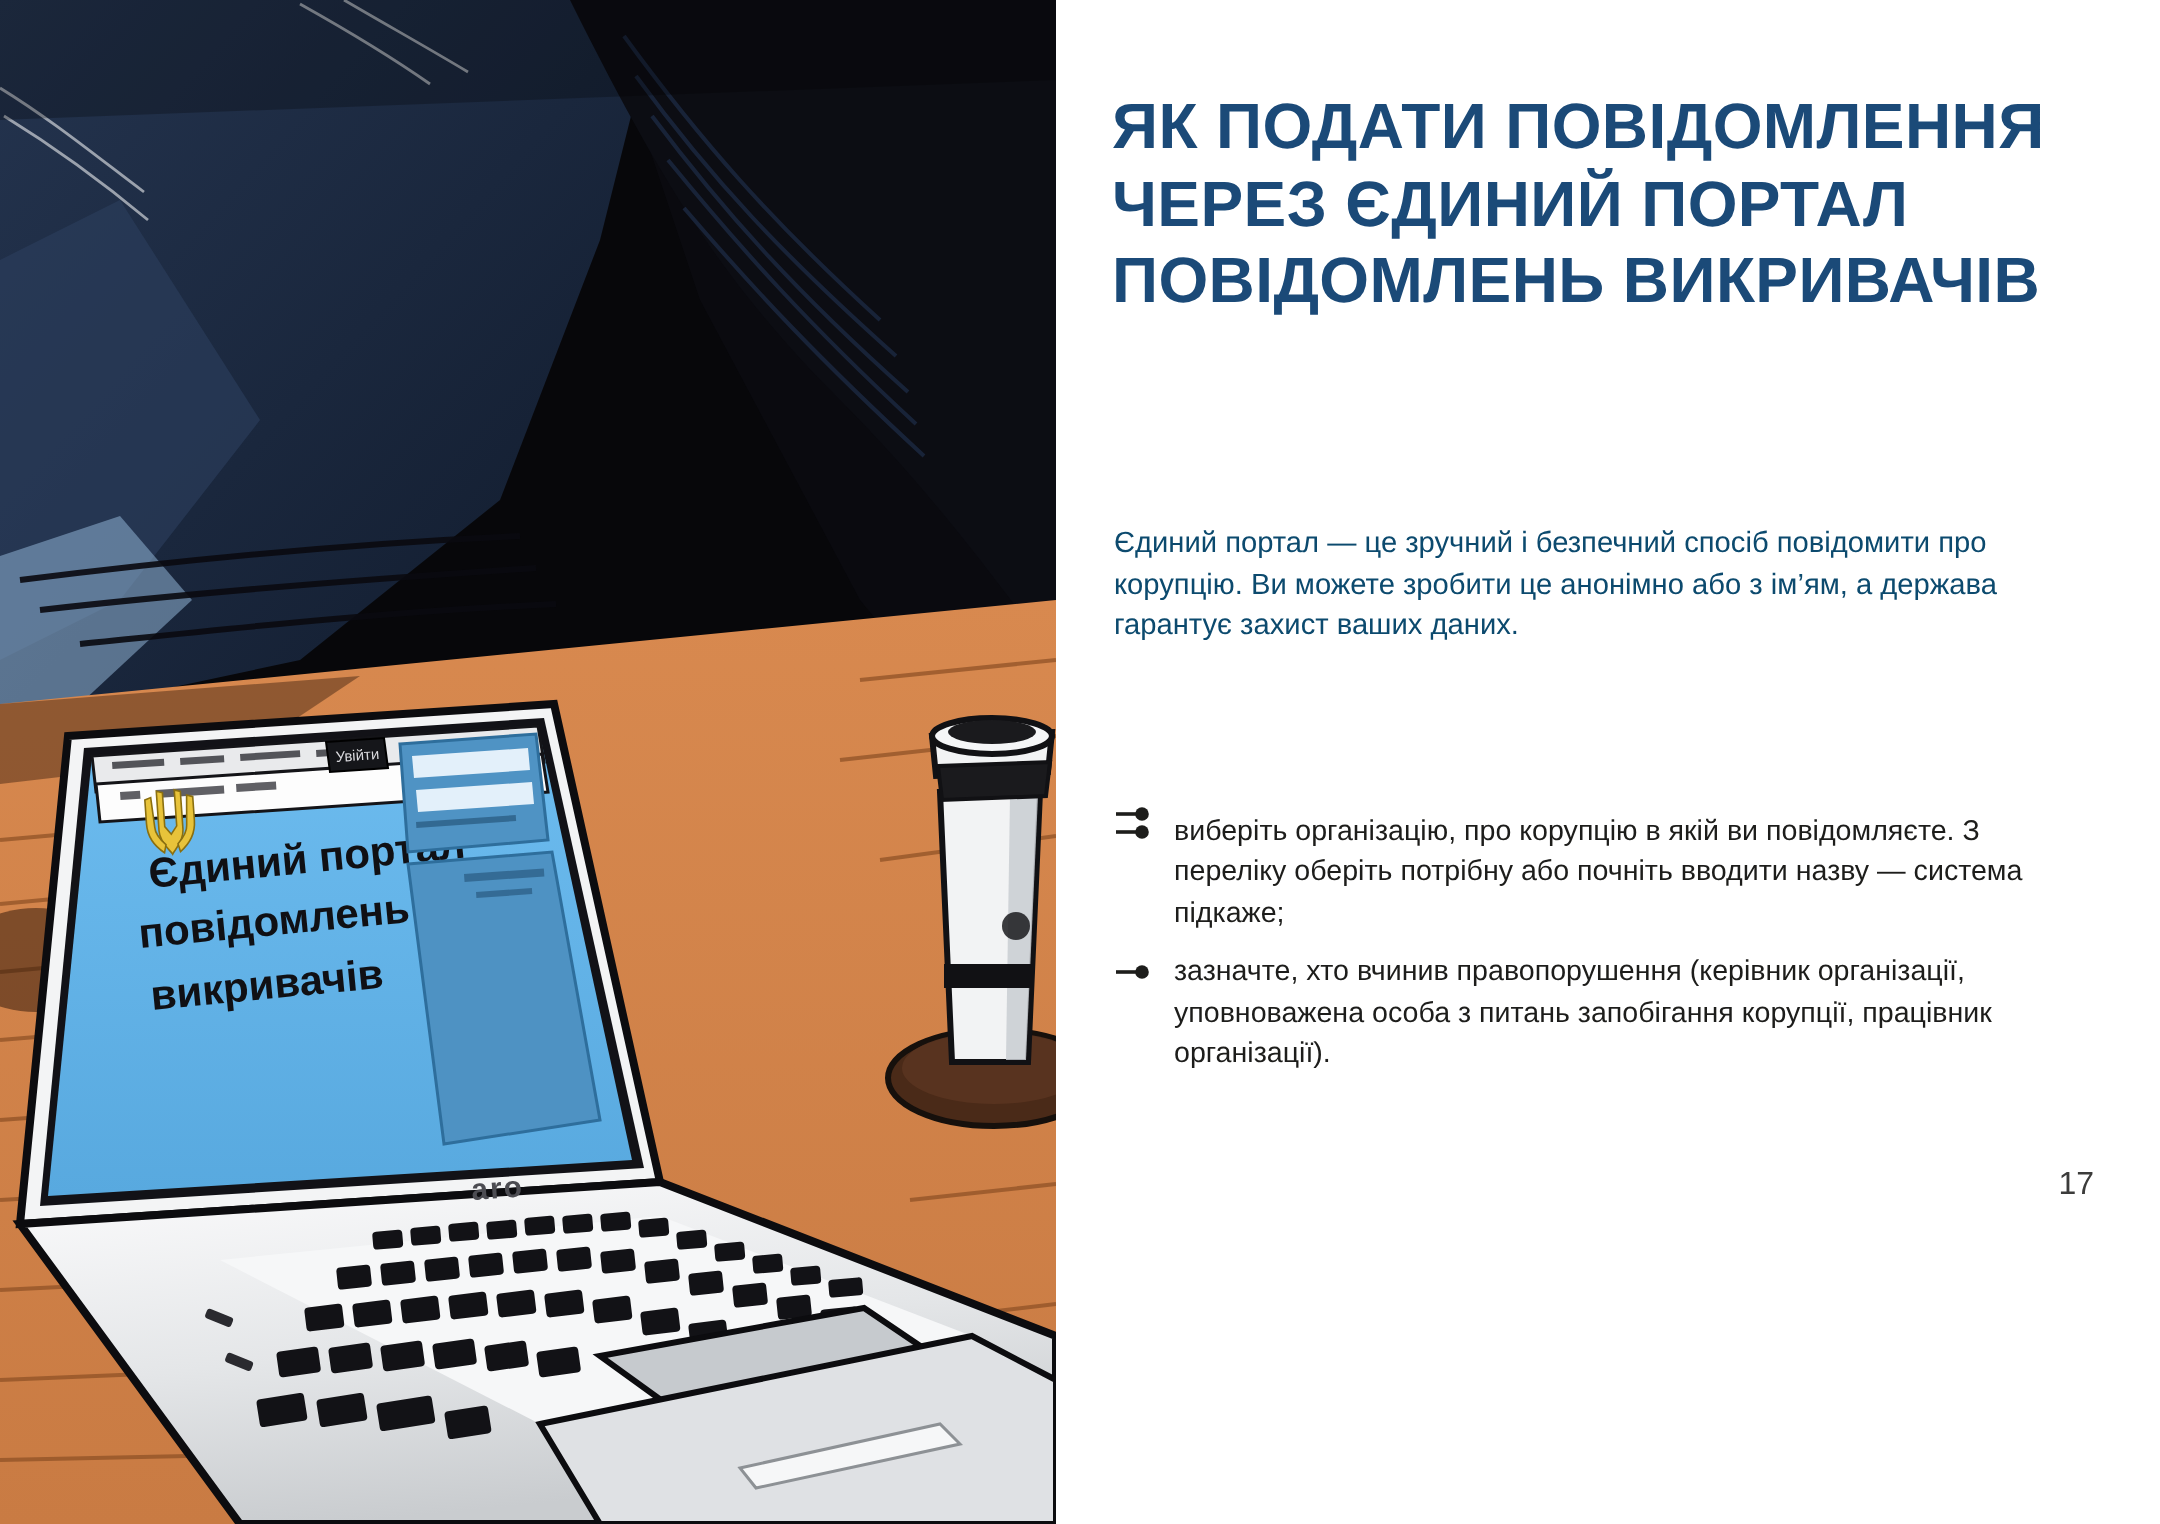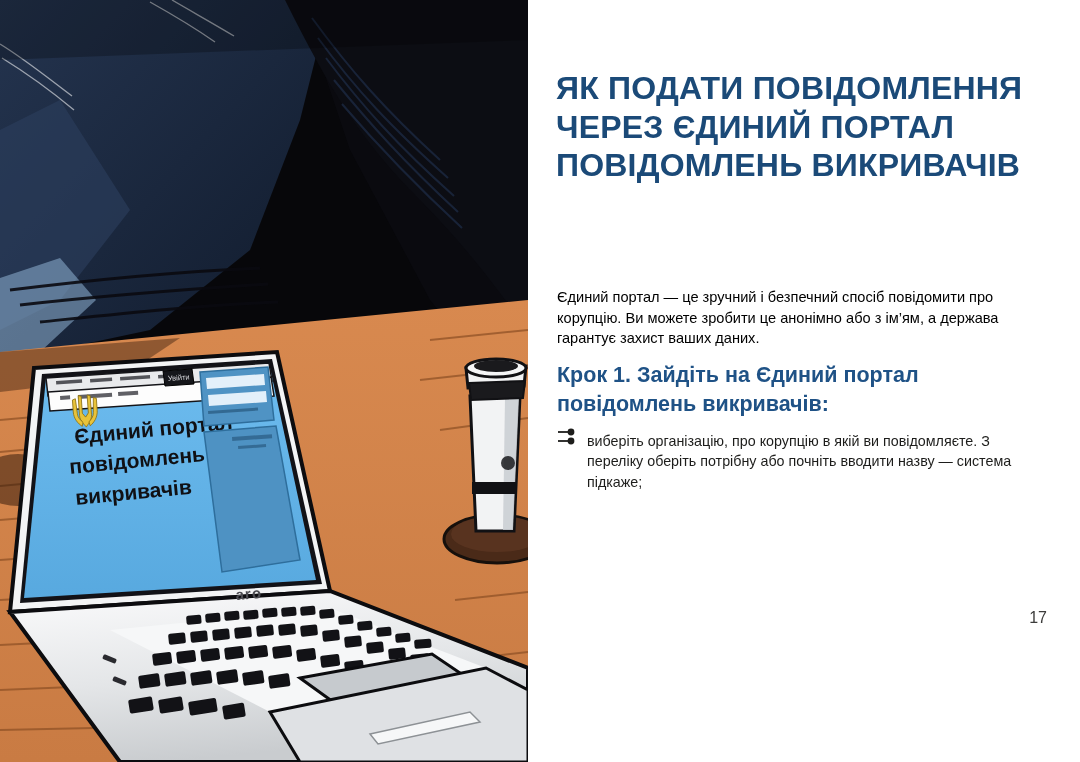--- a/index.html
+++ b/index.html
@@ -40,21 +40,20 @@
     height: 762px;
     display: block;
   }
 
   
   .content {
     position: relative;
     flex: 1 1 auto;
     height: 634px;
     padding: 0;
-    margin-top: 25px;
   }
 
   .title {
     position: absolute;
     left: 28px;
     top: 44px;
     width: 470px;
     margin: 0;
     font-family: "Liberation Sans", "DejaVu Sans", sans-serif;
     font-weight: bold;
@@ -66,21 +65,21 @@
   }
 
   .intro {
     position: absolute;
     left: 29px;
     top: 262px;
     width: 452px;
     margin: 0;
     font-size: 14.6px;
     line-height: 1.42;
-    color: #000000;
+    color: #0c4a6e;
   }
 
   .step-heading {
     position: absolute;
     left: 29px;
     top: 336px;
     width: 460px;
     margin: 0;
     font-size: 21.5px;
     font-weight: bold;
@@ -369,21 +368,20 @@
       </g>
     </svg>
   </div>
 
   <div class="content">
 
     <h1 class="title">ЯК ПОДАТИ ПОВІДОМЛЕННЯ ЧЕРЕЗ ЄДИНИЙ ПОРТАЛ ПОВІДОМЛЕНЬ ВИКРИВАЧІВ</h1>
 
     <p class="intro">Єдиний портал — це зручний і безпечний спосіб повідомити про корупцію. Ви можете зробити це анонімно або з ім’ям, а держава гарантує захист ваших даних.</p>
 
-    <h2 class="step-heading">Крок 1. Зайдіть на Єдиний портал повідомлень викривачів:</h2>
 
     <ul class="bullets">
 
 
       <li class="bullet">
         <span class="bullet-marker">
           <svg width="22" height="12" viewBox="0 0 22 12">
             <line x1="1" y1="6" x2="11" y2="6" stroke="#1d1d1b" stroke-width="1.8"></line>
             <circle cx="14" cy="6" r="3.4" fill="#1d1d1b"></circle>
           </svg>
@@ -393,19 +391,28 @@
       <li class="bullet">
         <span class="bullet-marker">
           <svg width="22" height="12" viewBox="0 0 22 12">
             <line x1="1" y1="6" x2="11" y2="6" stroke="#1d1d1b" stroke-width="1.8"></line>
             <circle cx="14" cy="6" r="3.4" fill="#1d1d1b"></circle>
           </svg>
         </span>
         <span>виберіть організацію, про корупцію в якій ви повідомляєте. З переліку оберіть потрібну або почніть вводити назву — система підкаже;</span>
       </li>
 
+      <li class="bullet">
+        <span class="bullet-marker">
+          <svg width="22" height="12" viewBox="0 0 22 12">
+            <line x1="1" y1="6" x2="11" y2="6" stroke="#1d1d1b" stroke-width="1.8"></line>
+            <circle cx="14" cy="6" r="3.4" fill="#1d1d1b"></circle>
+          </svg>
+        </span>
+        <span>зазначте, хто вчинив правопорушення (керівник організації, уповноважена особа з питань запобігання корупції, працівник організації).</span>
+      </li>
 
     </ul>
 
     <div class="page-number">17</div>
   </div>
 
 </div>
 
 </body></html>

